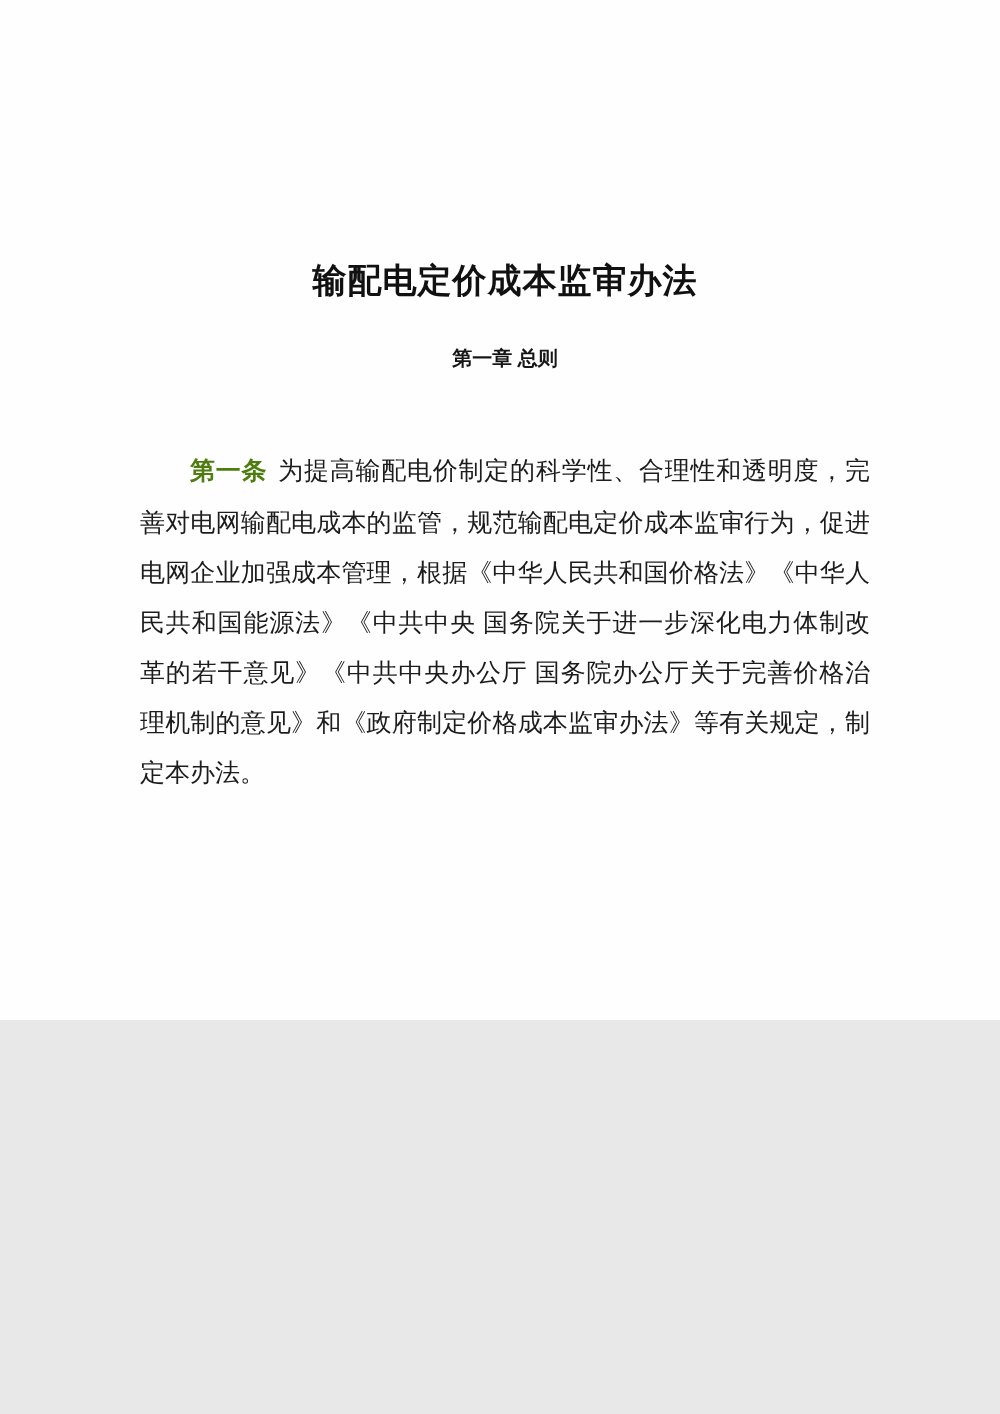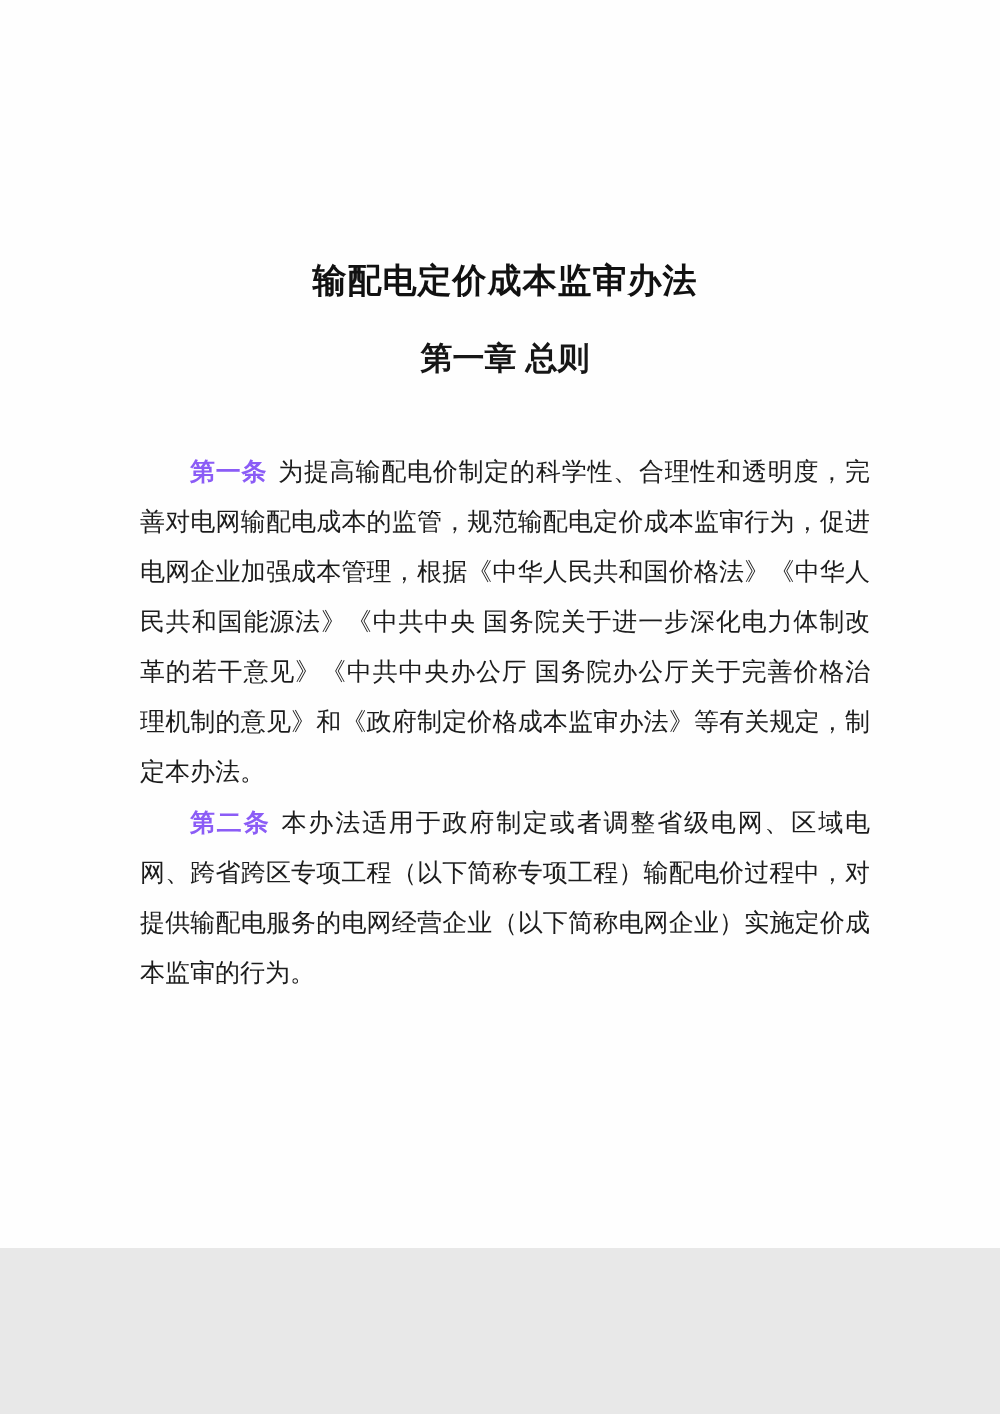--- a/index.html
+++ b/index.html
@@ -1,20 +1,20 @@
 <!DOCTYPE html>
 <html><head>
 <meta charset="utf-8">
 <style>
   * { margin: 0; padding: 0; box-sizing: border-box; }
   html, body { background: #e8e8e8; }
   .page {
     position: relative;
     width: 1000px;
-    height: 1248px;
+    height: 1020px;
     margin: 0 auto;
     background: #fefefe;
     color: #1a1a1a;
     padding: 0 130px 0 140px;
     overflow: hidden;
     font-family: "Liberation Serif", "DejaVu Serif", serif;
   }
   .doc-title {
     margin-top: 256px;
     text-align: center;
@@ -22,40 +22,40 @@
     font-size: 34px;
     font-weight: 700;
     line-height: 48px;
     color: #111;
     letter-spacing: 1px;
   }
   .chapter-heading {
     margin-top: 36px;
     text-align: center;
     font-family: "Liberation Sans", "DejaVu Sans", sans-serif;
-    font-size: 32px;
+    font-size: 20px;
     font-weight: 700;
     line-height: 36px;
     color: #161616;
   }
   .doc-body {
     margin-top: 70px;
   }
   .doc-body p {
     font-size: 25px;
     line-height: 50px;
     text-align: justify;
     text-justify: inter-ideograph;
     text-indent: 2em;
     color: #1c1c1c;
   }
   .para-lead {
-    font-family: Liberation Sans, sans-serif;
+    font-family: Liberation Mono, monospace;
     font-weight: 700;
-    color: #8b5cf6;
+    color: #4d7c0f;
     margin-right: 11px;
   }
   .para-lead:empty { margin-right: 0; }
   .page-number {
     position: absolute;
     top: 1262px;
     right: 138px;
     font-size: 22px;
     line-height: 30px;
     color: #1c1c1c;
@@ -69,21 +69,20 @@
 <div class="page">
 
   <h1 class="doc-title">输配电定价成本监审办法</h1>
 
   <h2 class="chapter-heading">第一章 总则</h2>
 
   <div class="doc-body">
 
     <p><b class="para-lead">第一条</b><span>为提高输配电价制定的科学性、合理性和透明度，完善对电网输配电成本的监管，规范输配电定价成本监审行为，促进电网企业加强成本管理，根据《中华人民共和国价格法》《中华人民共和国能源法》《中共中央 国务院关于进一步深化电力体制改革的若干意见》《中共中央办公厅 国务院办公厅关于完善价格治理机制的意见》和《政府制定价格成本监审办法》等有关规定，制定本办法。</span></p>
 
-    <p><b class="para-lead">第二条</b><span>本办法适用于政府制定或者调整省级电网、区域电网、跨省跨区专项工程（以下简称专项工程）输配电价过程中，对提供输配电服务的电网经营企业（以下简称电网企业）实施定价成本监审的行为。</span></p>
 
 
 
   </div>
 
   <div class="page-number">— 1 —</div>
 
 </div>
 
 </body></html>

